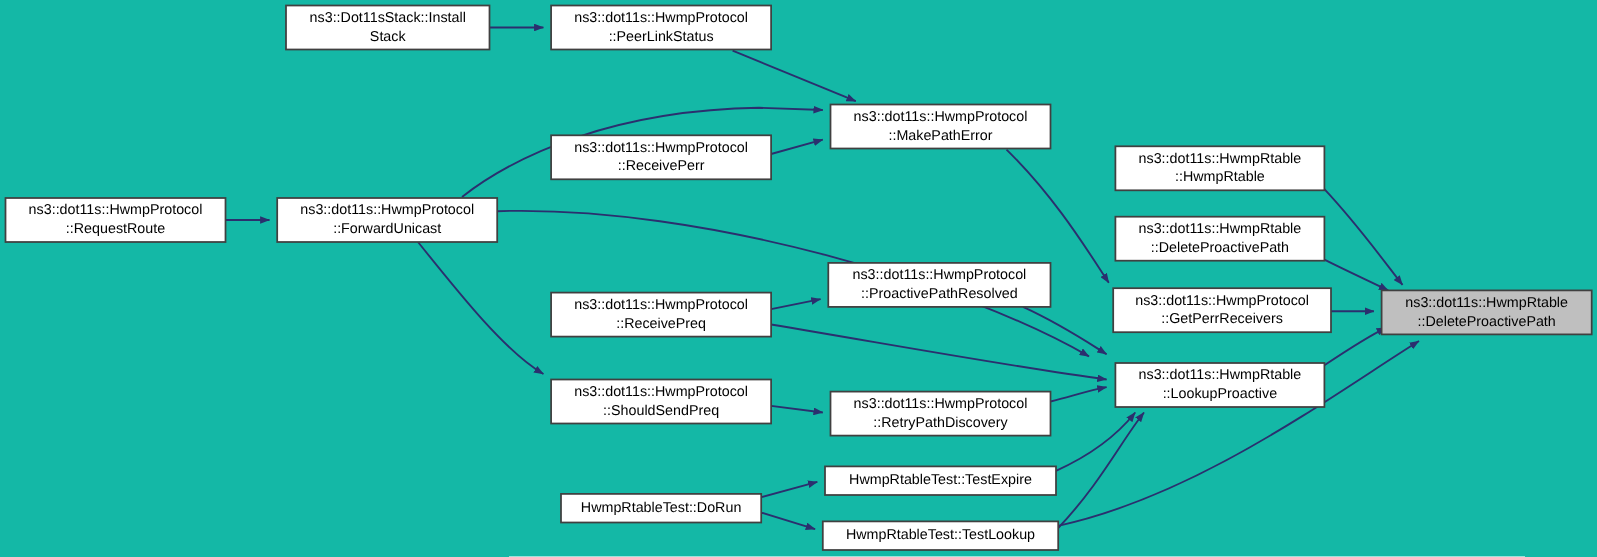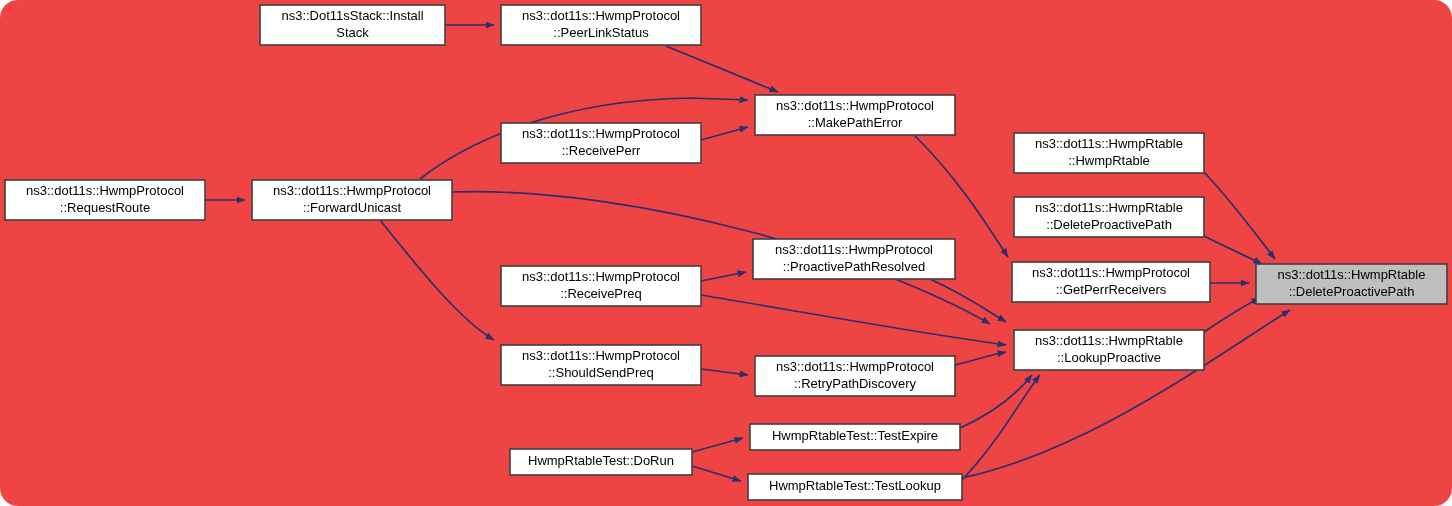--- a/index.html
+++ b/index.html
@@ -4,24 +4,23 @@
 <style>
   html, body {
     margin: 0;
     padding: 0;
     background: #ffffff;
   }
   #graph-root {
     position: relative;
     width: 1452px;
     height: 506px;
-    background: #ef4444;
+    background: #14b8a6;
     font-family: "Liberation Sans", sans-serif;
     overflow: hidden;
-    border-radius: 18px;
   }
   svg.graph-canvas {
     position: absolute;
     left: 0;
     top: 0;
     width: 1452px;
     height: 506px;
   }
   .node-box {
     fill: #ffffff;

